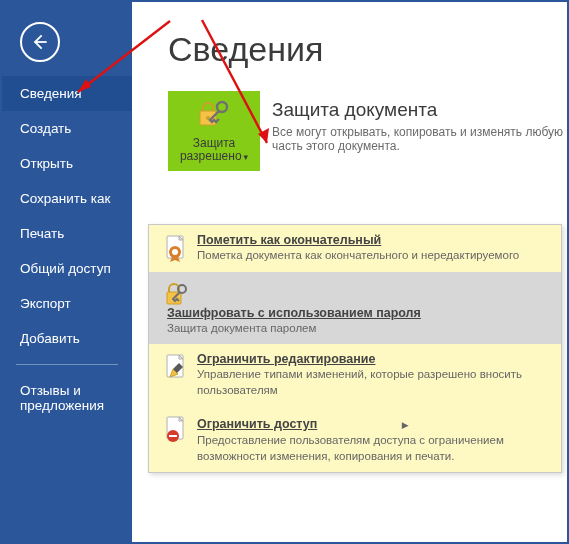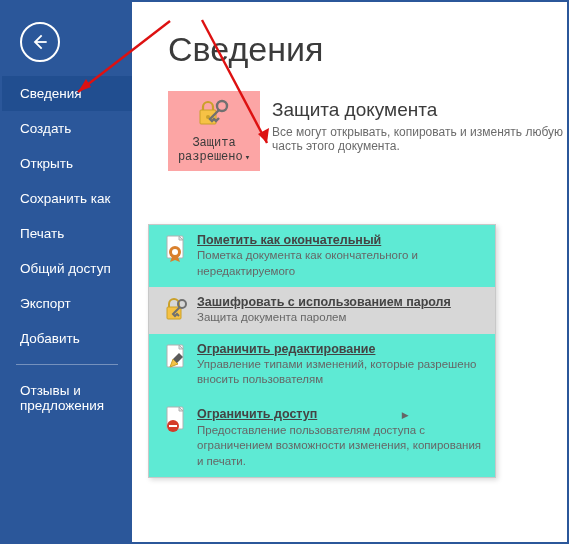--- a/index.html
+++ b/index.html
@@ -56,33 +56,32 @@
     margin: 28px 0 22px 36px;
   }
   .section-row {
     display: flex;
     align-items: flex-start;
     margin-left: 36px;
   }
   .big-button {
     width: 92px;
     height: 80px;
-    background: #fca5a5;
+    background: #84cc16;
     display: flex;
     flex-direction: column;
     align-items: center;
     justify-content: center;
     font-size: 12px;
     color: #3b3b3b;
     line-height: 1.1;
     text-align: center;
     padding: 6px 14px;
     cursor: pointer;
     position: relative;
-    font-family: Liberation Mono, monospace;
   }
   .big-button .icon-wrap {
     margin-bottom: 5px;
   }
   .big-button .drop-tri {
     font-size: 9px;
     margin-left: 2px;
   }
   .section-text {
     margin-left: 12px;
@@ -94,32 +93,33 @@
     margin-bottom: 4px;
   }
   .section-desc {
     font-size: 12px;
     color: #6b6b6b;
   }
   .dropdown {
     position: absolute;
     left: 16px;
     top: 222px;
-    width: 348px;
-    background: #5eead4;
+    width: 414px;
+    background: #fef9c3;
     border: 1px solid #c8c8c8;
     box-shadow: 2px 2px 5px rgba(0,0,0,0.15);
   }
   .dd-item {
     display: flex;
     padding: 8px 12px;
     border-bottom: 0;
   }
   .dd-item.highlight {
     background: #d7d7d7;
+    flex-direction: column;
   }
   .dd-icon {
     width: 30px;
     flex-shrink: 0;
     display: flex;
     align-items: flex-start;
     justify-content: center;
     padding-top: 2px;
   }
   .dd-text {

